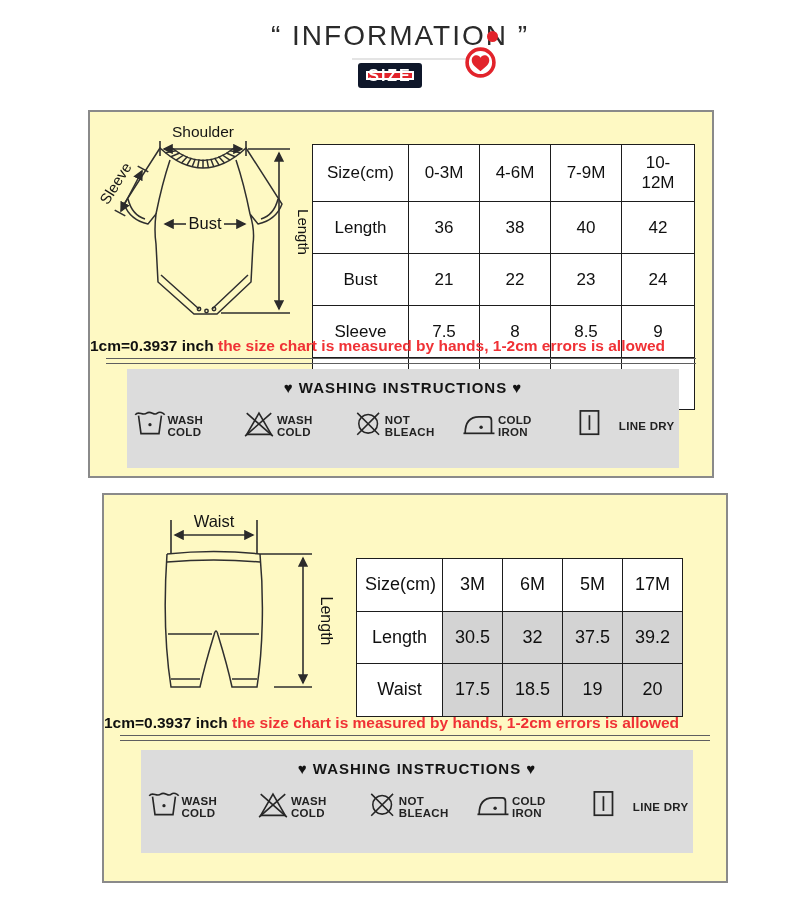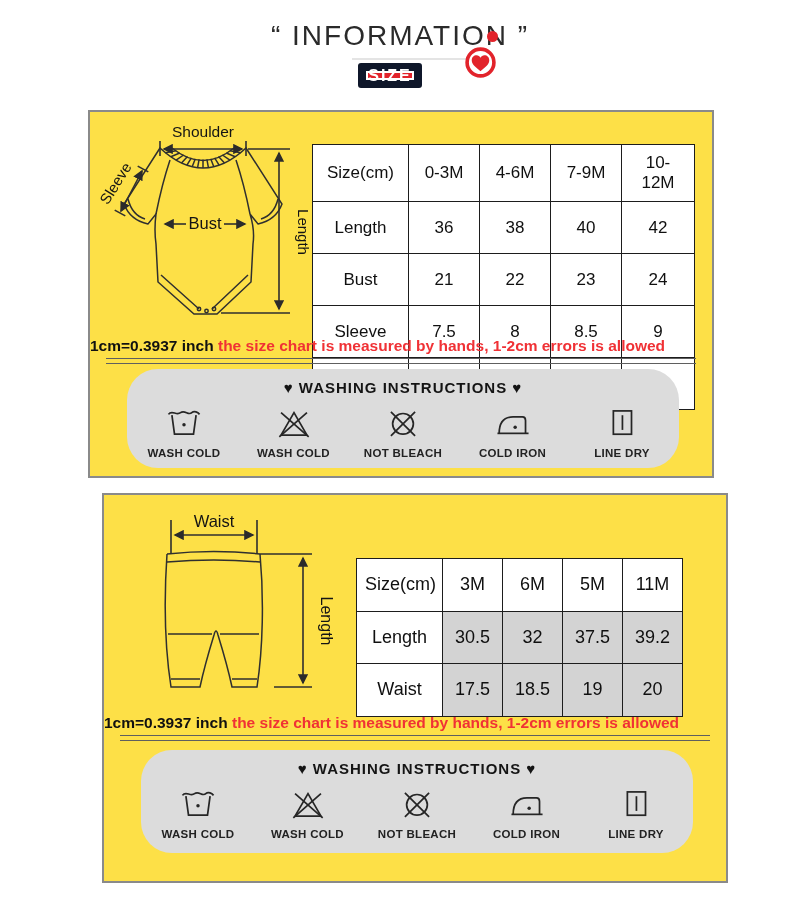--- a/index.html
+++ b/index.html
@@ -13,21 +13,21 @@
   .red-dot { position:absolute; left:487px; top:31px; width:11px; height:11px;
     border-radius:50%; background:#e2232b; }
   .title-divider { position:absolute; left:352px; top:58px; width:114px; height:2px; background:#e4e4e4; }
   .heart-badge { position:absolute; left:464px; top:46px; width:33px; height:33px; }
   .size-badge { position:absolute; left:358px; top:63px; width:64px; height:25px;
     background:#e2232b; border:8px solid #0f172a; border-radius:3px;
     box-shadow: inset 0 0 0 2px #fff; box-sizing:border-box;
     display:flex; align-items:center; justify-content:center;
     color:#fff; font-weight:bold; font-size:16px; letter-spacing:2px; }
   
-  .panel { position:absolute; left:88px; width:622px; background:#fde047; border:2px solid #8a8a8a; }
+  .panel { position:absolute; left:88px; width:622px; background:#fef9c3; border:2px solid #8a8a8a; }
   #panel1 { top:110px; height:364px; }
   #panel2 { top:493px; height:386px;margin-left:14px; }
   .diagram { position:absolute; }
   #panel1 .diagram { left:8px; top:14px; }
   #panel2 .diagram { left:36px; top:13px; }
   .diagram path, .diagram line, .diagram polyline, .diagram circle { stroke:#2f2f2f; stroke-width:1.5; fill:none; }
   .diagram .arrow { stroke-width:1.6; }
   .diagram text { fill:#141414; stroke:none; font-family:"Liberation Sans", sans-serif; }
   
   .size-table { position:absolute; border-collapse:collapse; table-layout:fixed; background:#fff; }
@@ -42,27 +42,27 @@
   .note { position:absolute; left:0; width:100%; text-align:left; font-weight:bold;
     font-size:15.5px; color:#111; white-space:nowrap; }
   #panel1 .note { top:225px; }
   #panel2 .note { top:219px; }
   .note .red { color:#f03135; }
   .dbl-line { position:absolute; left:16px; width:590px; height:4px;
     border-top:1.5px solid #5f5f5f; border-bottom:1.5px solid #5f5f5f; }
   #panel1 .dbl-line { top:246px; }
   #panel2 .dbl-line { top:240px; }
   
-  .washbar { position:absolute; left:37px; width:552px; background:#dcdcdc;border-radius:31px; }
+  .washbar { position:absolute; left:37px; width:552px; background:#dcdcdc; }
   #panel1 .washbar { top:257px; height:99px; }
   #panel2 .washbar { top:255px; height:103px; }
   .wtitle { text-align:center; font-weight:bold; font-size:15px; letter-spacing:1px;
     padding-top:10px; color:#141414; }
   .wash-items { display:flex; justify-content:space-evenly; margin-top:8px; }
-  .wash-item { display:flex; flex-direction:column; align-items:center; width:105px;justify-content:space-between; }
+  .wash-item { display:flex; flex-direction:row; align-items:center; width:105px;justify-content:space-between; }
   .wash-item svg { width:38px; height:38px; stroke:#262626; stroke-width:2; fill:none; }
   .wlabel { margin-top:5px; font-size:11.5px; font-weight:bold; color:#222; letter-spacing:0.3px; }
 </style>
 </head>
 <body>
 
 <svg width="0" height="0" style="position:absolute">
   <defs>
     <marker id="ah" viewBox="0 0 10 10" refX="8.5" refY="5" markerWidth="6.5" markerHeight="6.5" orient="auto-start-reverse">
       <path d="M0,0 L10,5 L0,10 Z" fill="#2b2b2b" stroke="none"></path>
@@ -250,21 +250,21 @@
           <col style="width:60px">
           <col style="width:60px">
           <col style="width:60px">
         </colgroup>
       <tbody>
           <tr>
         <td>Size(cm)</td>
         <td>3M</td>
         <td>6M</td>
         <td>5M</td>
-        <td>11M</td>
+        <td>17M</td>
       </tr>
       <tr>
         <td>Length</td>
         <td class="g">30.5</td>
         <td class="g">32</td>
         <td class="g">37.5</td>
         <td class="g">39.2</td>
       </tr>
       <tr>
         <td>Waist</td>

